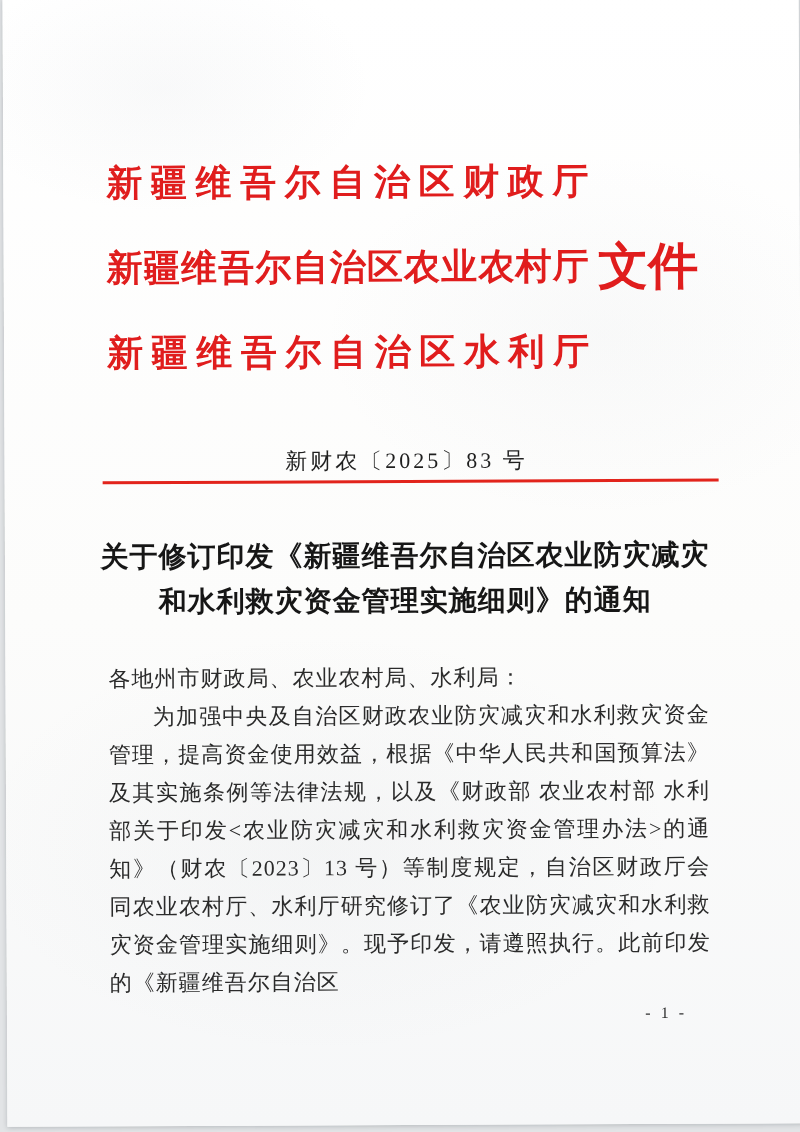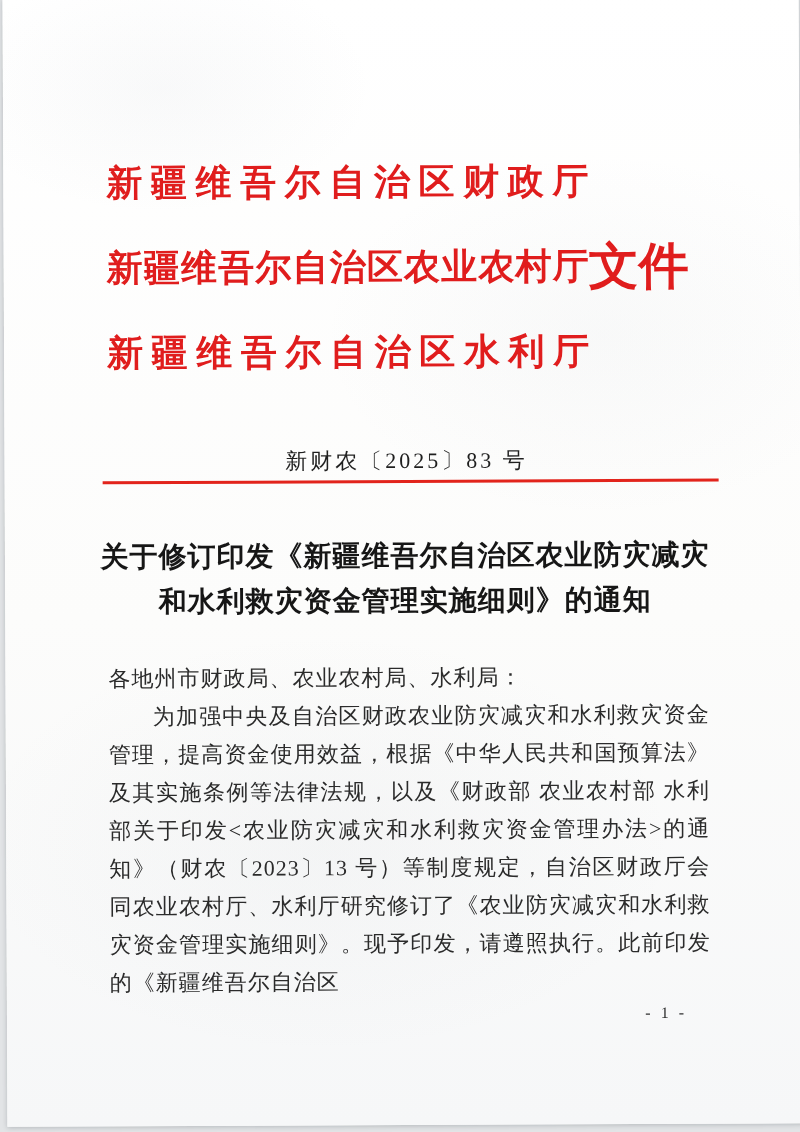--- a/index.html
+++ b/index.html
@@ -35,21 +35,21 @@
     position:absolute;left:103px;top:143px;width:601px;
     display:flex;align-items:center;
   }
   .agency-names{width:482px;}
   .agency-line{
     font-size:36px;font-weight:bold;color:var(--red);
     line-height:85px;height:85px;
     text-align:justify;text-align-last:justify;
   }
   .doc-type{
-    flex:1;text-align:left;
+    flex:1;text-align:center;
     font-size:50px;font-weight:bold;color:var(--red);
     white-space:nowrap;
   }
   .doc-number{
     position:absolute;top:449px;left:100px;width:604px;
     text-align:center;font-size:22px;letter-spacing:3px;color:#1f1f1f;
   }
   .red-rule{
     position:absolute;top:483px;left:98px;width:616px;height:3px;
     background:var(--rule);border:none;

